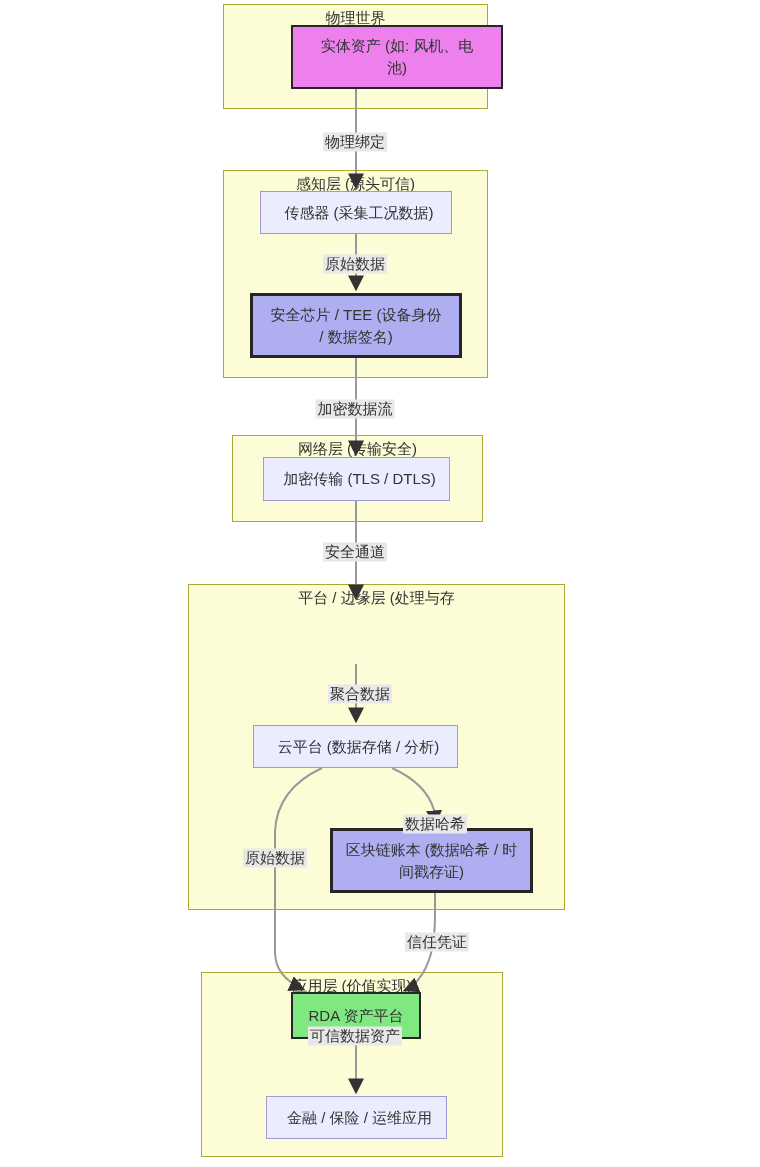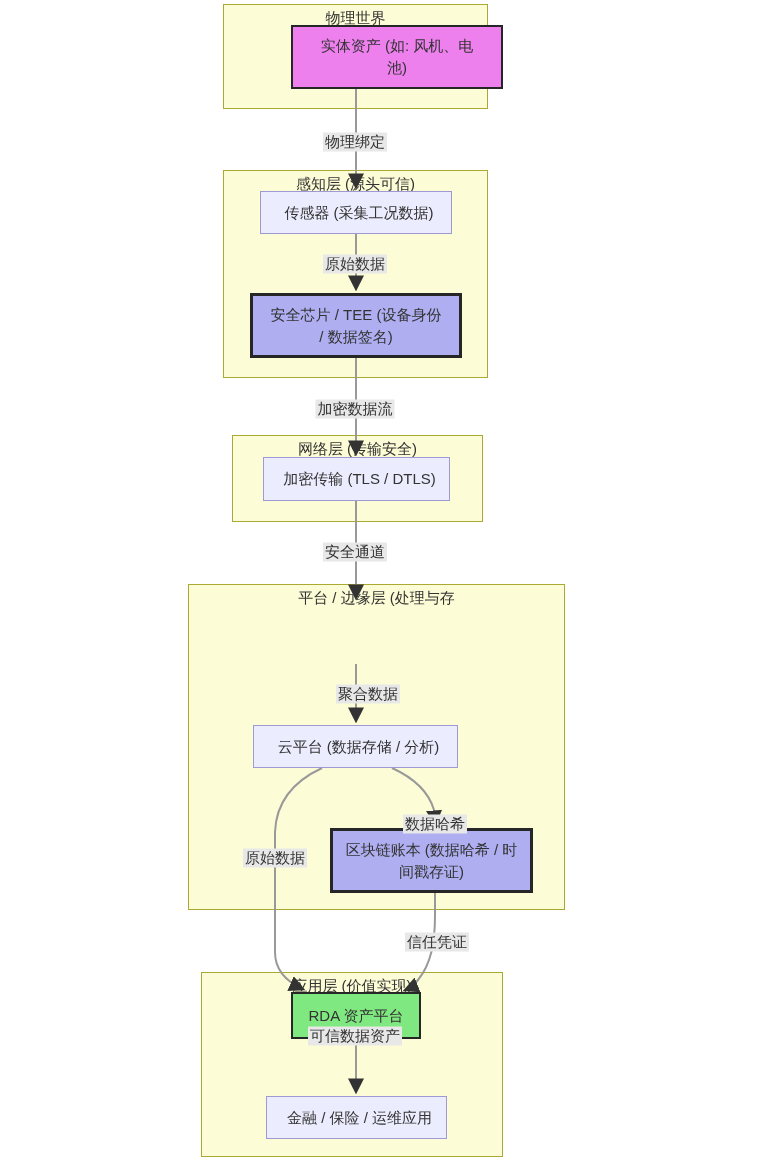--- a/index.html
+++ b/index.html
@@ -93,19 +93,19 @@
   <div class="node default" style="left:253px;top:725px;width:205px;height:43px;">云平台 (数据存储 / 分析)</div>
 
   <div class="node green" style="left:291px;top:992px;width:130px;height:47px;">RDA 资产平台</div>
 
   <div class="node default" style="left:266px;top:1096px;width:181px;height:43px;">金融 / 保险 / 运维应用</div>
 
   <div class="edge-label" style="left:355px;top:142px;">物理绑定</div>
   <div class="edge-label" style="left:355px;top:264px;">原始数据</div>
   <div class="edge-label" style="left:355px;top:409px;">加密数据流</div>
   <div class="edge-label" style="left:355px;top:552px;">安全通道</div>
-  <div class="edge-label" style="left:368px;top:694px;">聚合数据</div>
+  <div class="edge-label" style="left:360px;top:694px;">聚合数据</div>
   <div class="edge-label" style="left:435px;top:800px;margin-top:24px;">数据哈希</div>
   <div class="edge-label" style="left:275px;top:858px;">原始数据</div>
   <div class="edge-label" style="left:437px;top:942px;">信任凭证</div>
   <div class="edge-label" style="left:355px;top:1036px;">可信数据资产</div>
 
 </div>
 
 </body></html>

